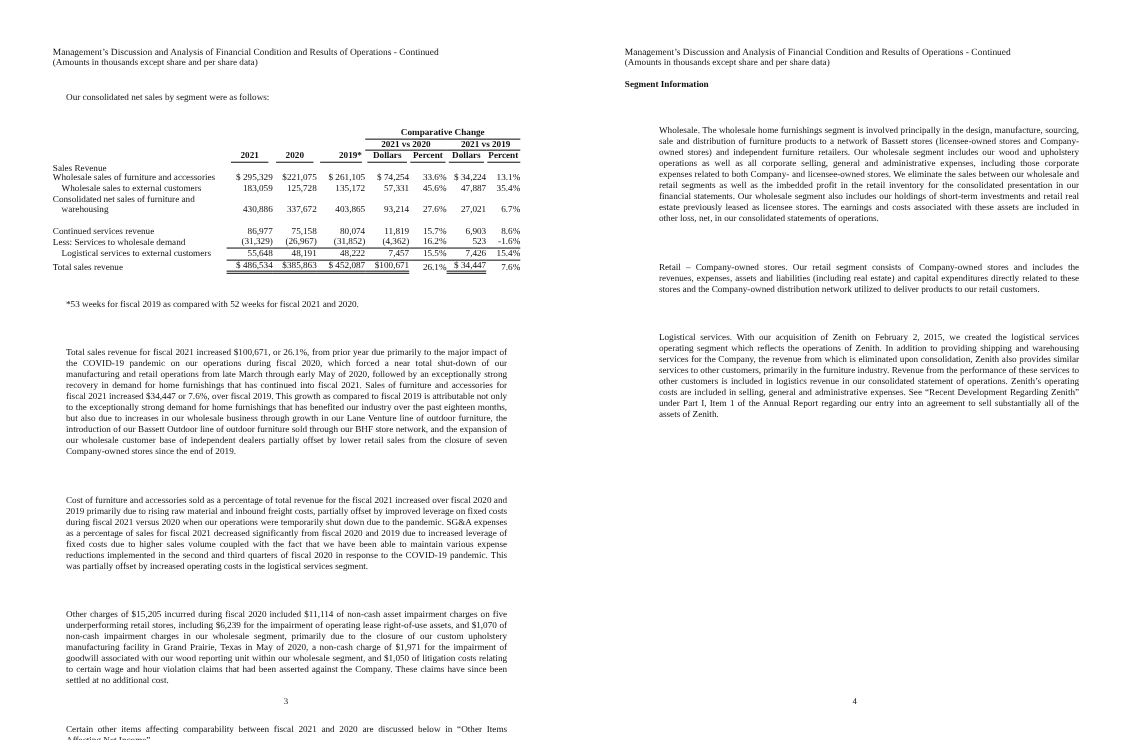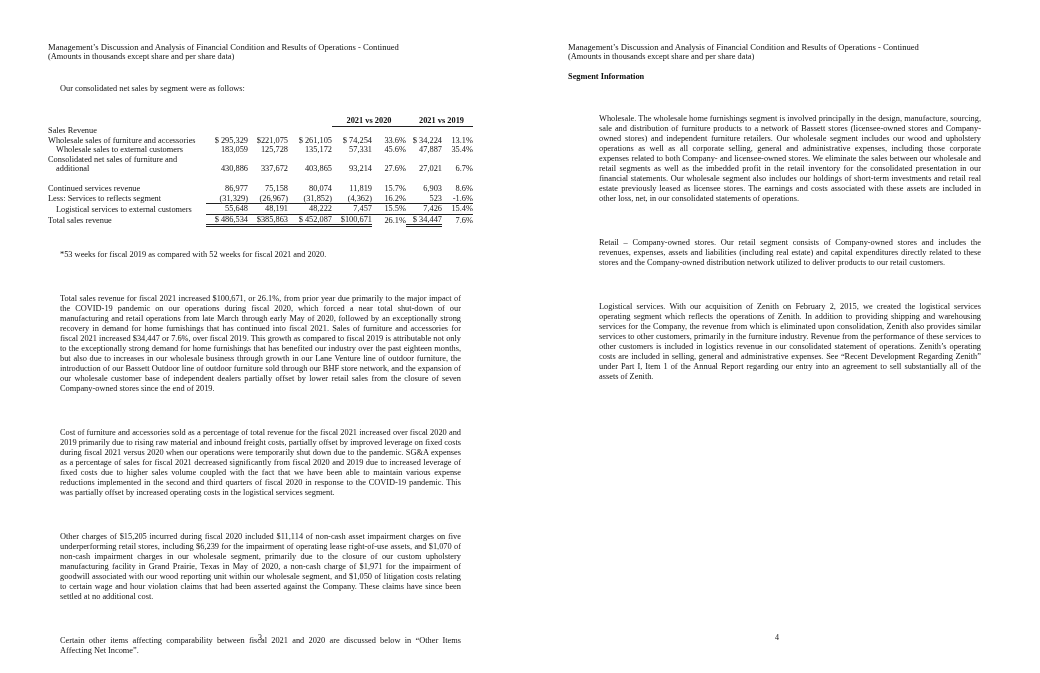--- a/index.html
+++ b/index.html
@@ -56,27 +56,44 @@
         <col class="c-label">
           <col class="c-2021">
           <col class="c-2020">
           <col class="c-2019">
         <col class="c-d1">
           <col class="c-p1">
           <col class="c-d2">
           <col class="c-p2">
       </colgroup>
       <tbody>
+          <tr>
+        <td></td>
+            <td></td>
+            <td></td>
+            <td></td>
+        <td colspan="4" class="hcell ul">Comparative Change</td>
+      </tr>
       <tr>
         <td></td>
             <td></td>
             <td></td>
             <td></td>
         <td colspan="2" class="hcell ul">2021 vs 2020</td>
         <td colspan="2" class="hcell ul padl">2021 vs 2019</td>
+      </tr>
+      <tr>
+        <td></td>
+        <td class="hcell"><span class="ul" style="display:inline-block;width:34px;">2021</span></td>
+        <td class="hcell"><span class="ul" style="display:inline-block;width:34px;">2020</span></td>
+        <td class="hcell"><span class="ul" style="display:inline-block;width:38px;text-align:right;">2019*</span></td>
+        <td class="hcell"><span class="ul" style="display:inline-block;width:36px;">Dollars</span></td>
+        <td class="hcell"><span class="ul" style="display:inline-block;width:32px;">Percent</span></td>
+        <td class="hcell"><span class="ul" style="display:inline-block;width:32px;">Dollars</span></td>
+        <td class="hcell"><span class="ul" style="display:inline-block;width:30px;">Percent</span></td>
       </tr>
       <tr>
         <td class="bold">Sales Revenue</td>
         <td></td>
             <td></td>
             <td></td>
             <td></td>
             <td></td>
             <td></td>
             <td></td>
@@ -110,21 +127,21 @@
         <td>Consolidated net sales of furniture and</td>
         <td></td>
             <td></td>
             <td></td>
             <td></td>
             <td></td>
             <td></td>
             <td></td>
       </tr>
       <tr>
-        <td class="ind1">additional</td>
+        <td class="ind1">warehousing</td>
         <td class="num">430,886</td>
         <td class="num">337,672</td>
         <td class="num">403,865</td>
         <td class="num">93,214</td>
         <td class="num">27.6%</td>
         <td class="num">27,021</td>
         <td class="num">6.7%</td>
       </tr>
       <tr>
             <td colspan="8" style="height:10px;"></td>
@@ -135,21 +152,21 @@
         <td class="num">86,977</td>
         <td class="num">75,158</td>
         <td class="num">80,074</td>
         <td class="num">11,819</td>
         <td class="num">15.7%</td>
         <td class="num">6,903</td>
         <td class="num">8.6%</td>
       </tr>
 
       <tr>
-        <td>Less: Services to reflects segment</td>
+        <td>Less: Services to wholesale demand</td>
         <td class="num ul">(31,329)</td>
         <td class="num ul">(26,967)</td>
         <td class="num ul">(31,852)</td>
         <td class="num ul">(4,362)</td>
         <td class="num ul">16.2%</td>
         <td class="num ul">523</td>
         <td class="num ul">-1.6%</td>
       </tr>
 
       <tr>

